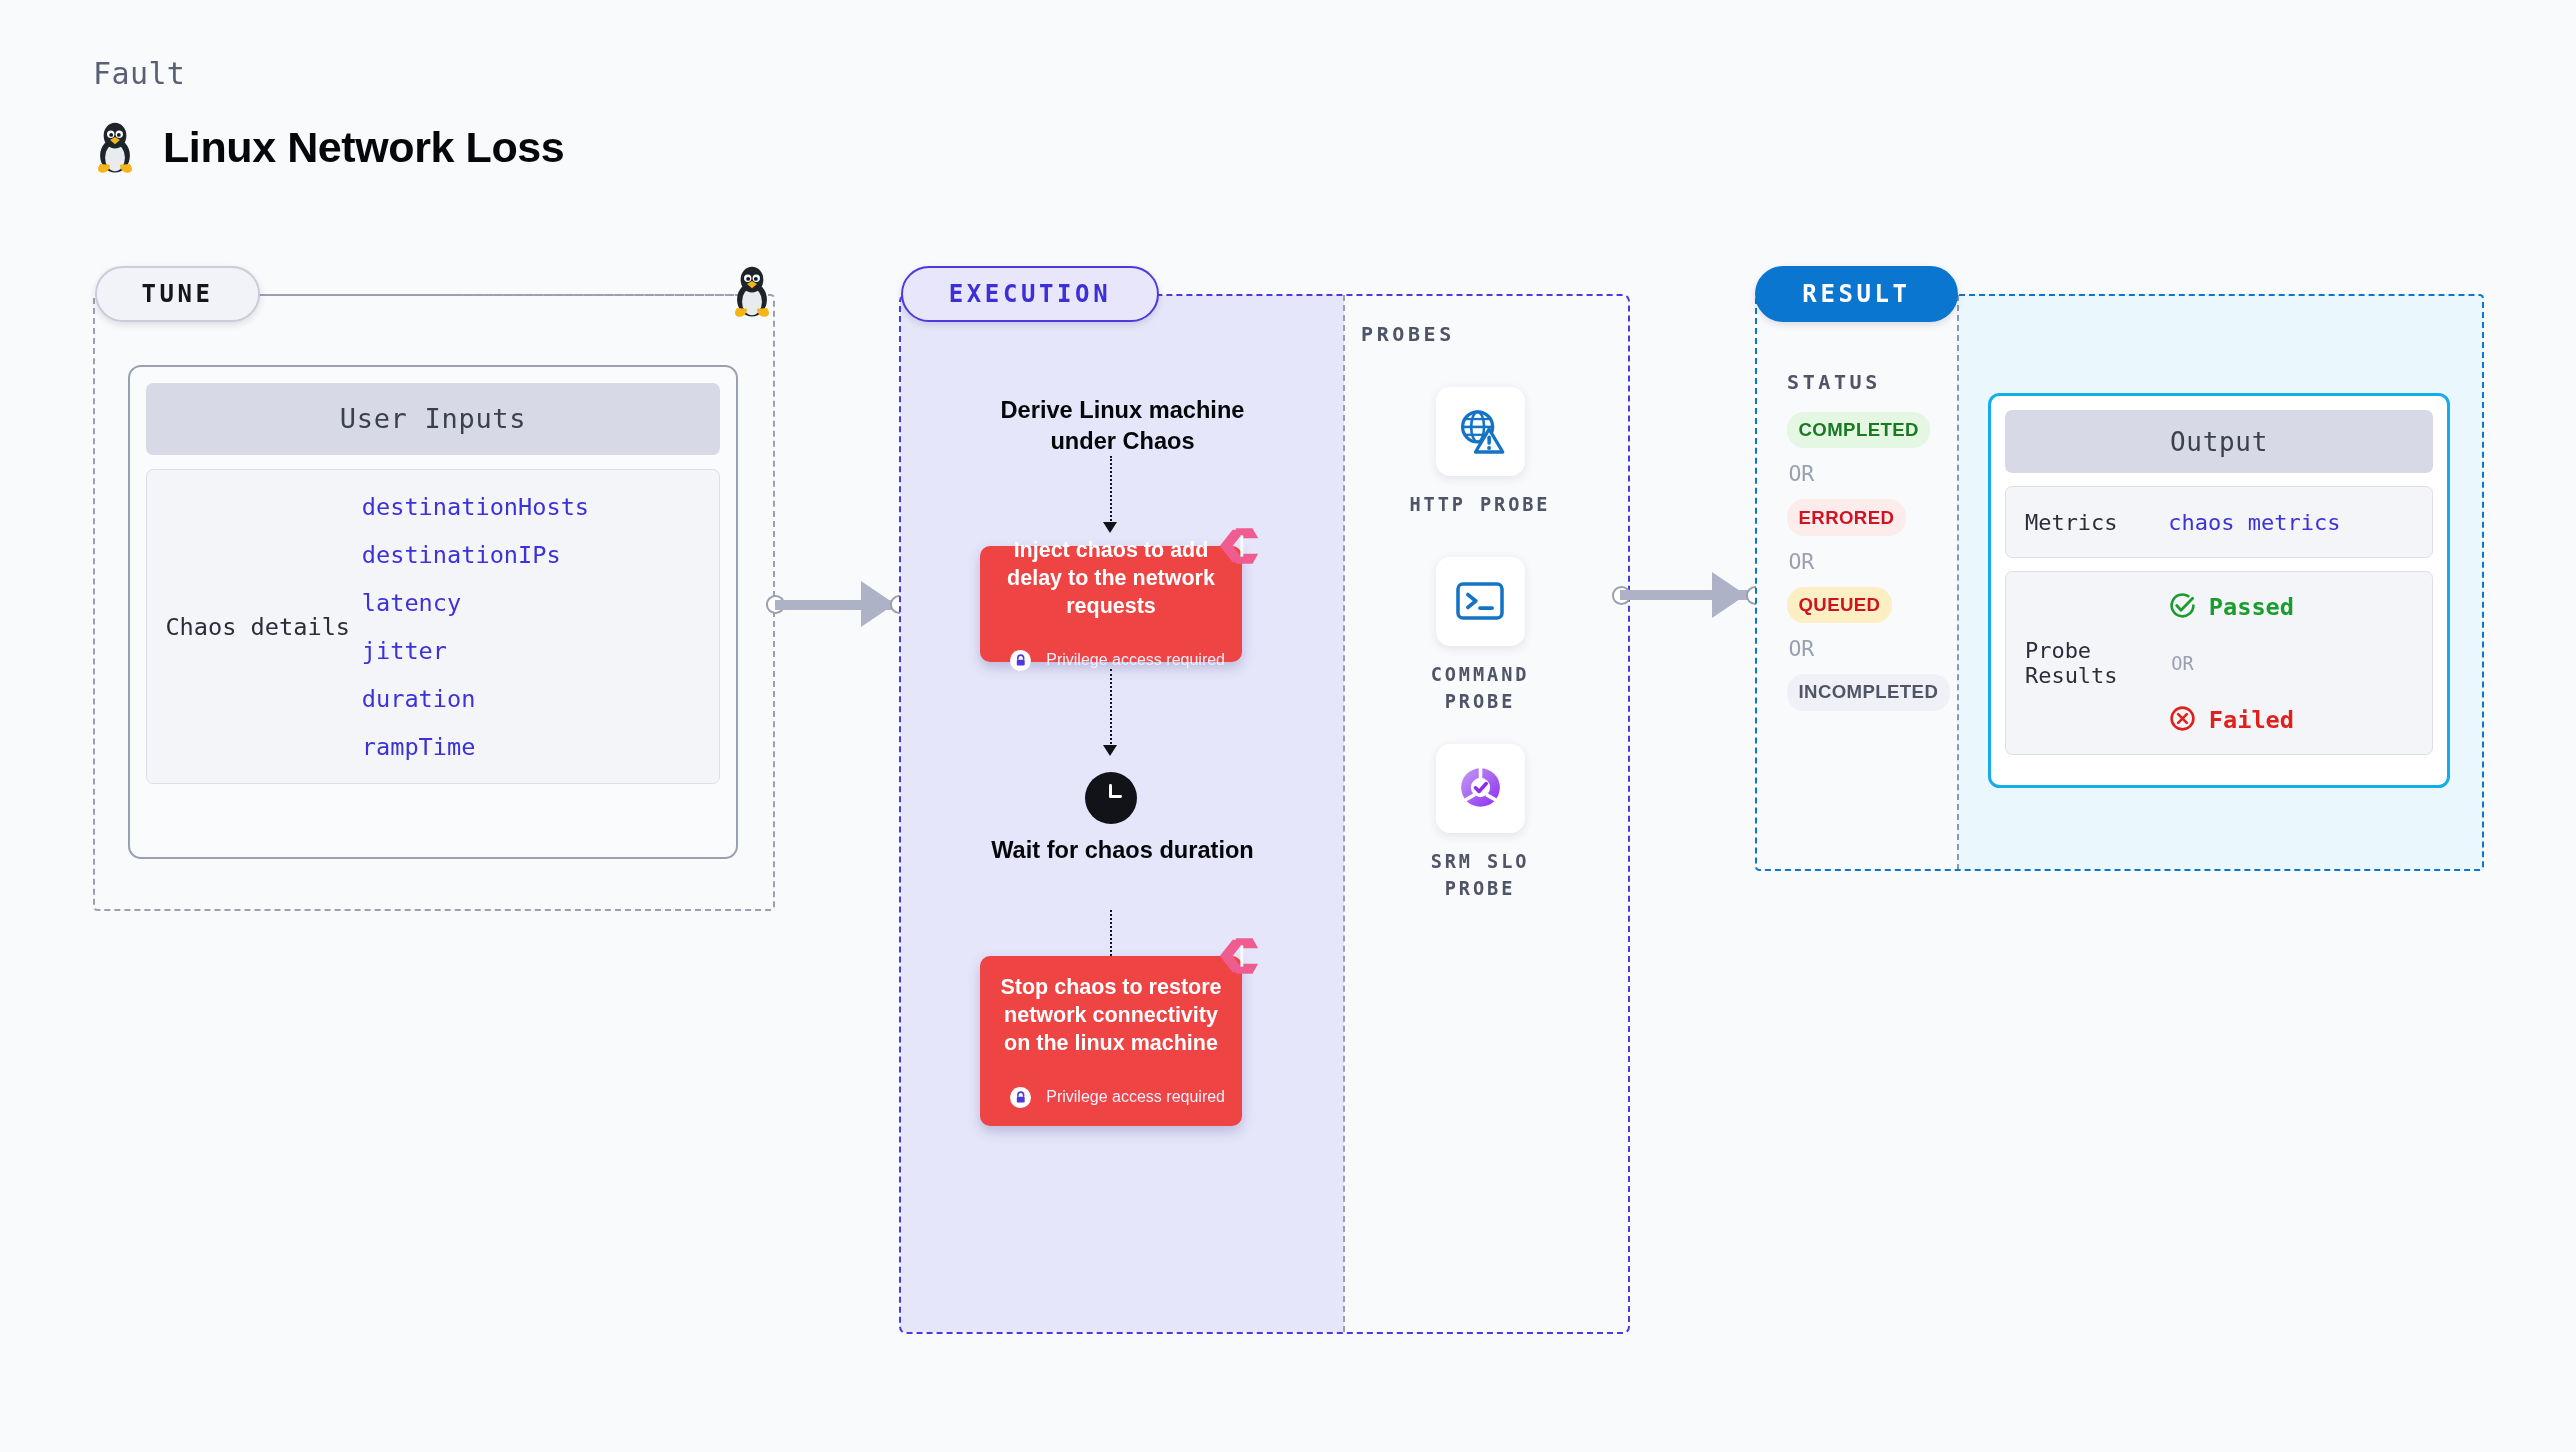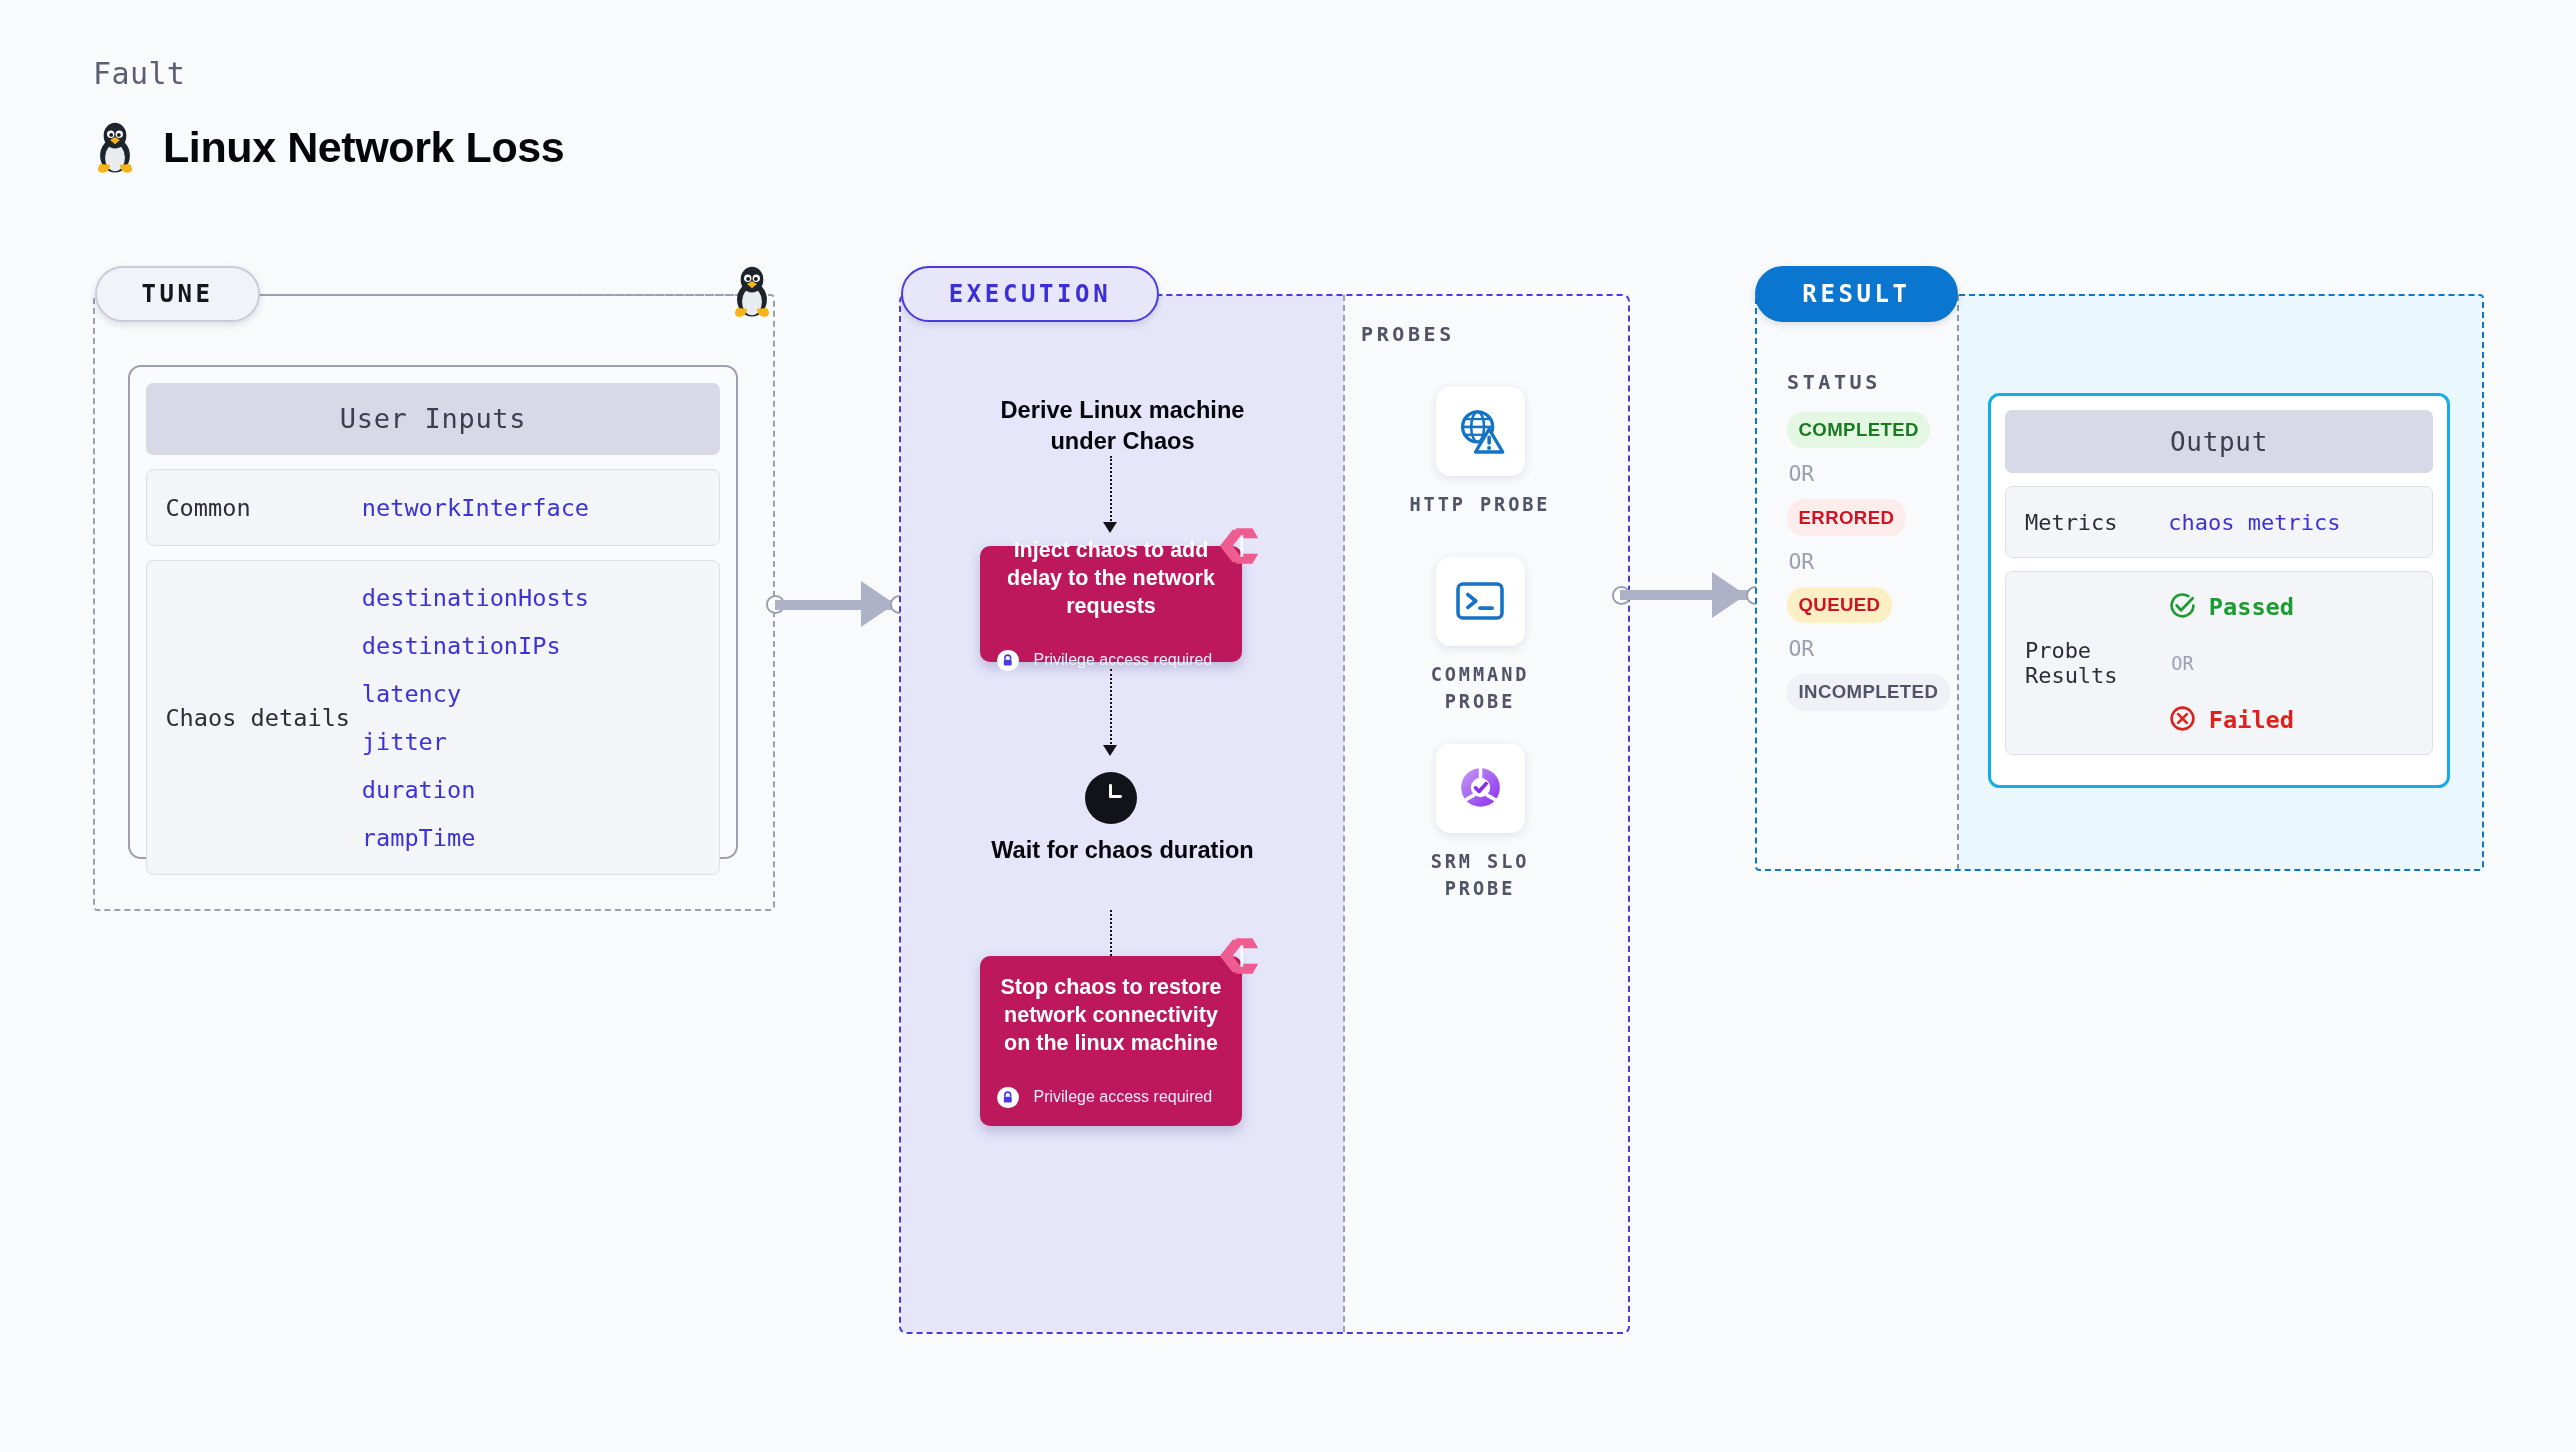--- a/index.html
+++ b/index.html
@@ -137,25 +137,25 @@
     border-left: 2.1px dotted #111318;
   }
   .arrow-head-v {
     position: absolute; width: 0; height: 0;
     border-left: 7.9px solid transparent;
     border-right: 7.9px solid transparent;
     border-top: 11.5px solid #111318;
   }
 
   .chaos-box {
-    position: absolute; background: #be185d;
+    position: absolute; background: #ef4444;
     border-radius: 10px; color: #ffffff;
     box-shadow: 0 5.7px 13px rgba(40,35,120,.22);
     display: flex; flex-direction: column;
-    align-items: flex-start; justify-content: center;
+    align-items: flex-end; justify-content: center;
     padding: 15.8px 17px;
   }
   .chaos-box-title {
     font-size: 21.5px; font-weight: bold; text-align: center;
     line-height: 1.30;
   }
   .priv {
     margin-top: 29px; display: flex; align-items: center; gap: 15px;
     font-size: 16px; color: #f0eefd;
   }
@@ -291,26 +291,20 @@
         <circle cx="36.4" cy="21" r="2.7" fill="#141a1f"></circle>
       <path d="M24 28 L31 24 L38 28 L31 34 Z" fill="#f5b417"></path>
       <path d="M10 62 C4 70 8 76 16 74 C22 72 24 67 24 63 Z" fill="#f5b417"></path>
       <path d="M52 62 C58 70 54 76 46 74 C40 72 38 67 38 63 Z" fill="#f5b417"></path>
     </svg>
   </span>
 
   <div id="tune-card">
     <div class="ui-header">User Inputs</div>
 
-    <div class="kv-row" id="row-common">
-      <div class="kv-key">Common</div>
-      <div class="kv-vals">
-        <div class="kv-val">networkInterface</div>
-      </div>
-    </div>
 
     <div class="kv-row" id="row-chaos">
       <div class="kv-key">Chaos details</div>
       <div class="kv-vals">
         <div class="kv-val">destinationHosts</div>
         <div class="kv-val">destinationIPs</div>
         <div class="kv-val">latency</div>
         <div class="kv-val">jitter</div>
         <div class="kv-val">duration</div>
         <div class="kv-val">rampTime</div>

